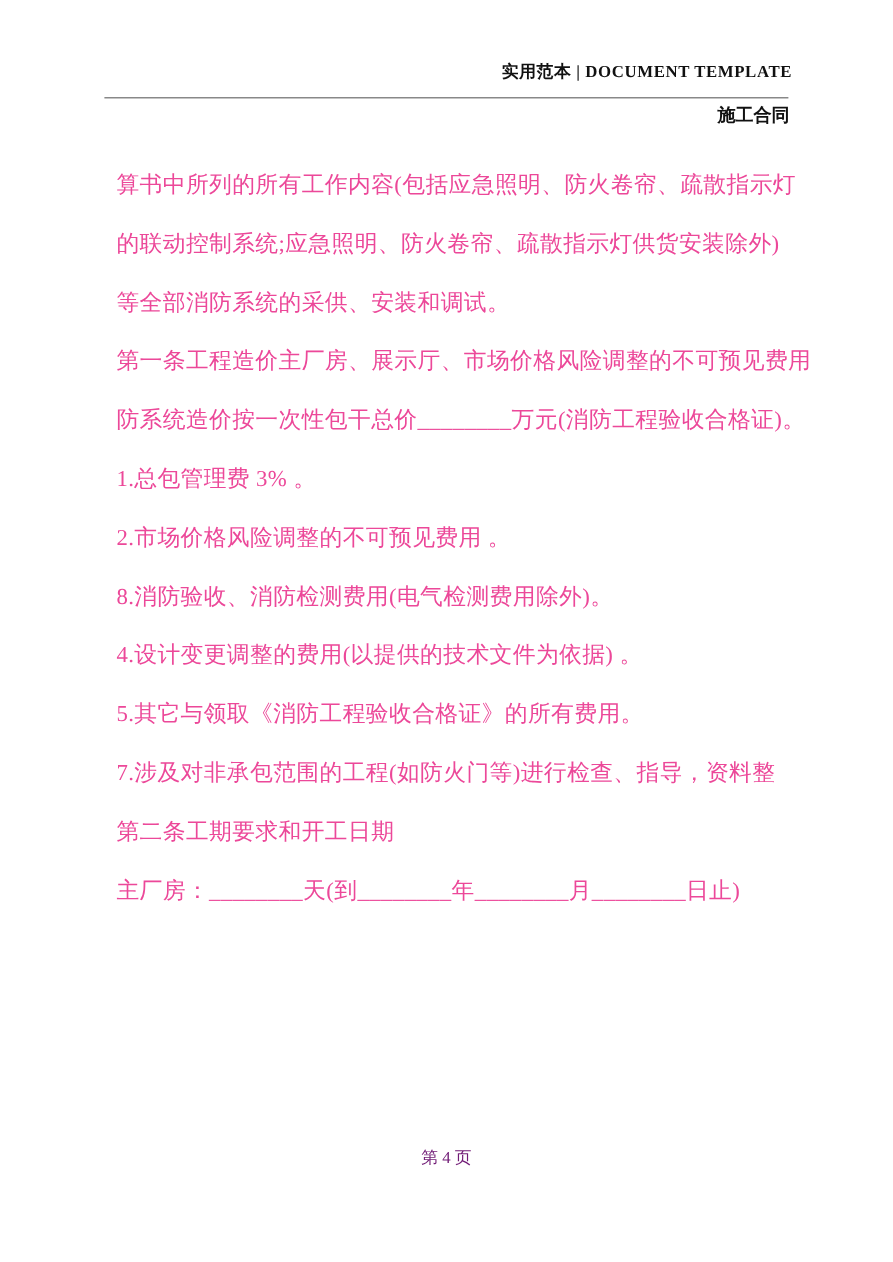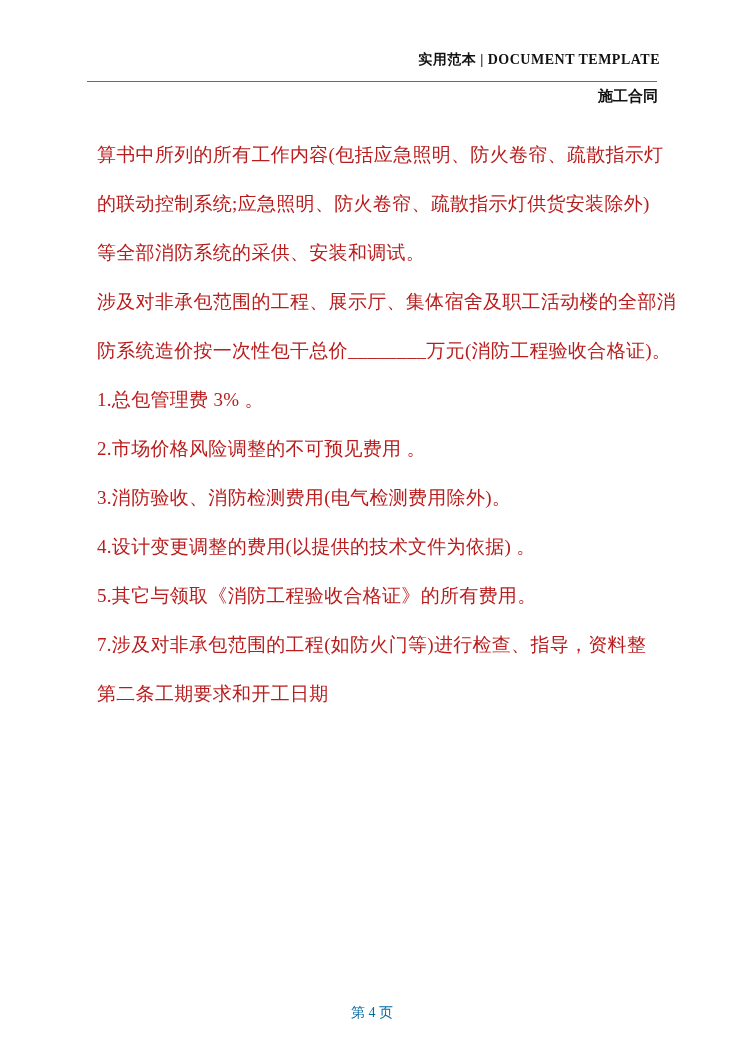--- a/index.html
+++ b/index.html
@@ -40,60 +40,60 @@
     color: #111111;
     white-space: nowrap;
   }
   .doc-body {
     position: absolute;
     top: 130px;
     left: 97px;
     width: 570px;
     font-size: 19px;
     line-height: 49px;
-    color: #b91c1c;
+    color: #ec4899;
   }
   .doc-line {
     white-space: nowrap;
     letter-spacing: 0.3px;
   }
   .doc-footer {
     position: absolute;
     top: 956px;
     left: 0;
     width: 744px;
     text-align: center;
     font-size: 14px;
-    color: #0369a1;
-    margin-top: 48px;
+    color: #701a75;
   }
 </style>
 </head>
 <body>
 
 <div class="page">
 
   <div class="doc-header">
     <div class="brand">实用范本 | DOCUMENT TEMPLATE</div>
     <div class="rule"></div>
     <div class="doc-title">施工合同</div>
   </div>
 
   <div class="doc-body" id="doc-body">
       <div class="doc-line">算书中所列的所有工作内容(包括应急照明、防火卷帘、疏散指示灯</div>
       <div class="doc-line">的联动控制系统;应急照明、防火卷帘、疏散指示灯供货安装除外)</div>
       <div class="doc-line">等全部消防系统的采供、安装和调试。</div>
-      <div class="doc-line">涉及对非承包范围的工程、展示厅、集体宿舍及职工活动楼的全部消</div>
+      <div class="doc-line">第一条工程造价主厂房、展示厅、市场价格风险调整的不可预见费用</div>
       <div class="doc-line">防系统造价按一次性包干总价________万元(消防工程验收合格证)。</div>
       <div class="doc-line">1.总包管理费 3% 。</div>
       <div class="doc-line">2.市场价格风险调整的不可预见费用 。</div>
-      <div class="doc-line">3.消防验收、消防检测费用(电气检测费用除外)。</div>
+      <div class="doc-line">8.消防验收、消防检测费用(电气检测费用除外)。</div>
       <div class="doc-line">4.设计变更调整的费用(以提供的技术文件为依据) 。</div>
       <div class="doc-line">5.其它与领取《消防工程验收合格证》的所有费用。</div>
       <div class="doc-line">7.涉及对非承包范围的工程(如防火门等)进行检查、指导，资料整</div>
       <div class="doc-line">第二条工期要求和开工日期</div>
+      <div class="doc-line">主厂房：________天(到________年________月________日止)</div>
     </div>
 
   <div class="doc-footer">
     <span>第 4 页</span>
   </div>
 
 </div>
 
 </body></html>

